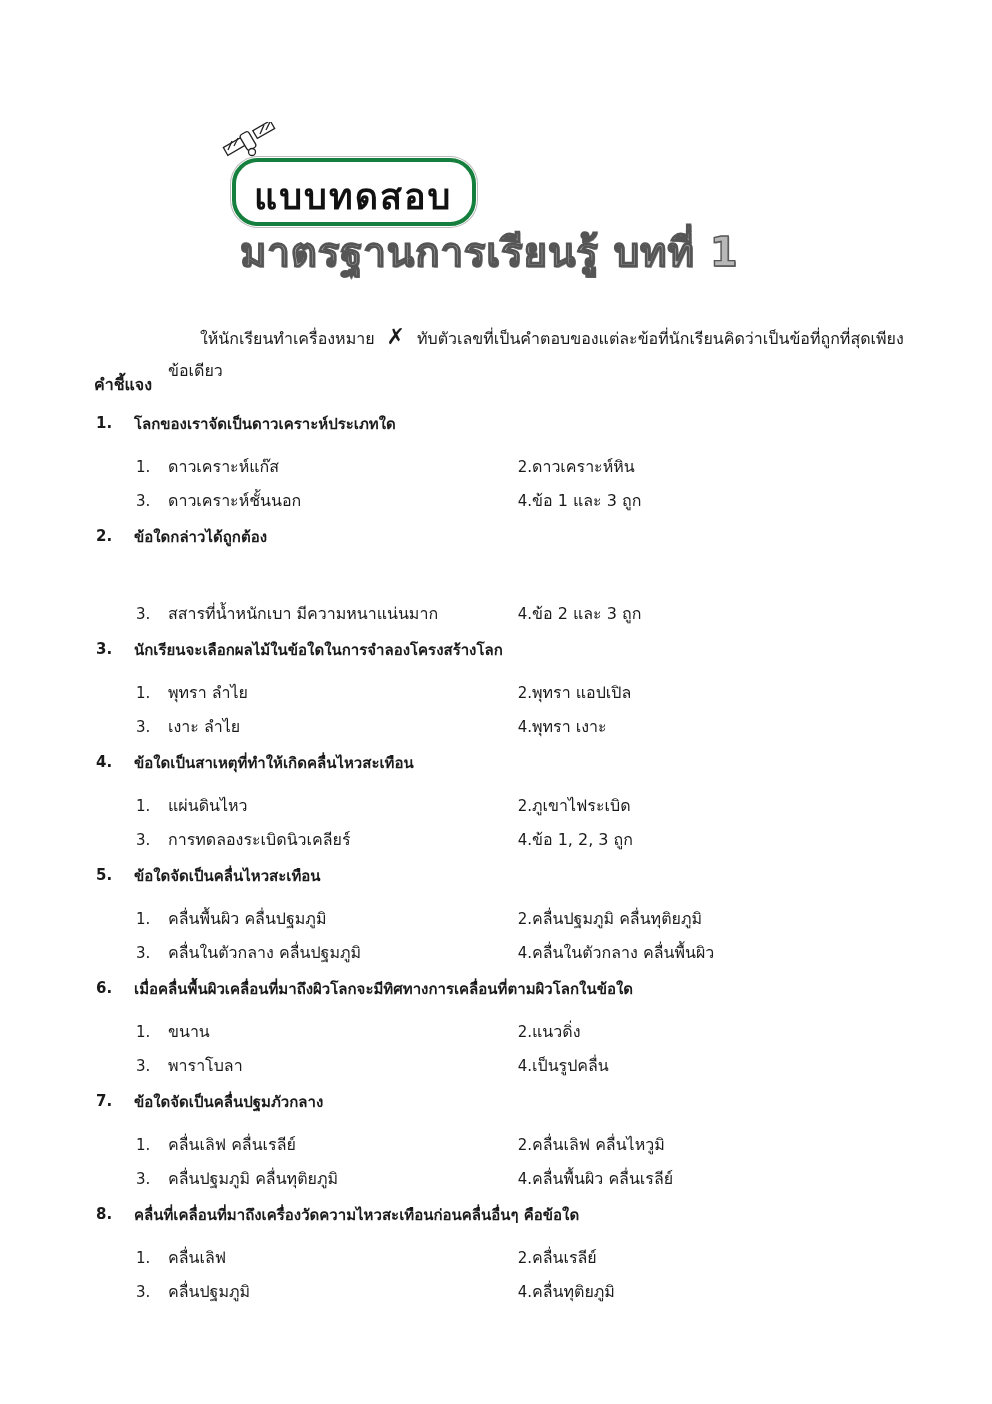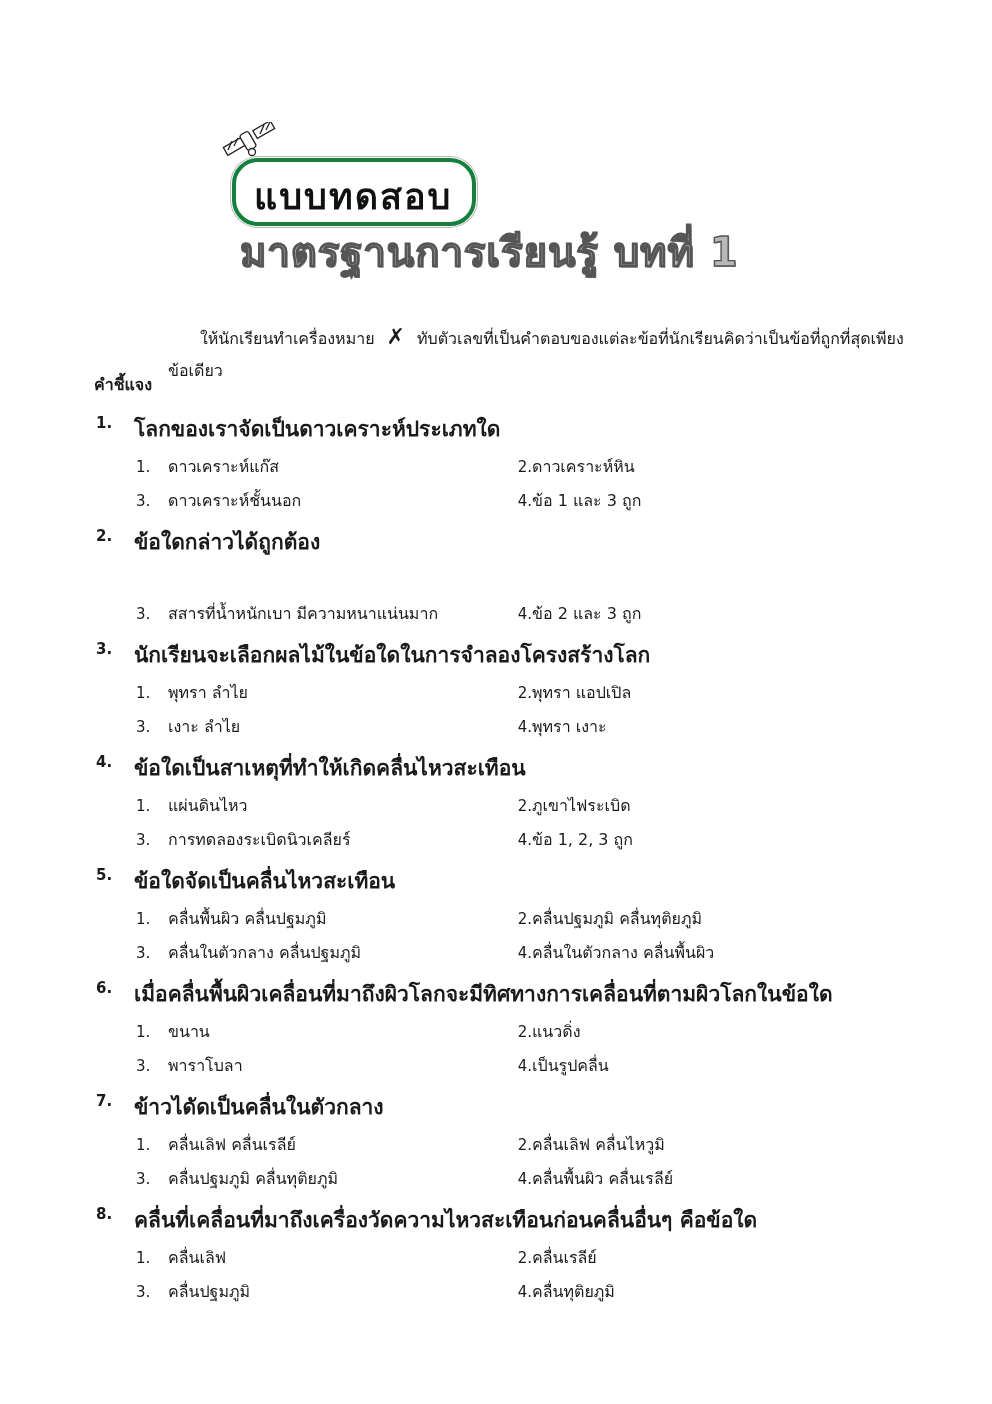--- a/index.html
+++ b/index.html
@@ -19,21 +19,21 @@
 
   .instr { position: absolute; left: 94px; top: 320px; width: 820px; font-size: 16px; line-height: 34px; }
   .instr .label { font-weight: bold; position: absolute; left: 0; top: 0; margin-top: 48px; }
   .instr .line1 { position: absolute; left: 74px; top: 0; white-space: nowrap; margin-left: 32px; }
   .instr .line2 { position: absolute; left: 74px; top: 34px; white-space: nowrap; }
   .xmark { font-weight: bold; font-size: 22px; font-style: italic; margin: 0 12px; }
 
   .questions { position: absolute; left: 94px; top: 408px; width: 820px; }
   .q { height: 113px; position: relative; }
   .q .num { position: absolute; left: 2px; top: 6px; font-size: 15px; font-weight: bold; }
-  .q .text { position: absolute; left: 40px; top: 4px; font-size: 21px; font-weight: bold; white-space: nowrap; }
+  .q .text { position: absolute; left: 40px; top: 4px; font-size: 15px; font-weight: bold; white-space: nowrap; }
   .opt { position: absolute; font-size: 16px; white-space: nowrap; }
   .opt .on { display: inline-block; width: 32px; font-size: 15px; }
   .opt.r1 { top: 46px; } .opt.r2 { top: 80px; }
   .opt.c1 { left: 42px; } .opt.c2 { left: 406px; text-align: right; }
 </style>
 </head>
 <body>
 
 <div class="header">
   <svg class="satellite" viewBox="0 0 62 44">
@@ -106,21 +106,21 @@
     <div class="q">
       <span class="num">6.</span>
       <span class="text">เมื่อคลื่นพื้นผิวเคลื่อนที่มาถึงผิวโลกจะมีทิศทางการเคลื่อนที่ตามผิวโลกในข้อใด</span>
       <div class="opt r1 c1"><span class="on">1.</span><span>ขนาน</span></div>
       <div class="opt r1 c2"><span class="on">2.</span><span>แนวดิ่ง</span></div>
       <div class="opt r2 c1"><span class="on">3.</span><span>พาราโบลา</span></div>
       <div class="opt r2 c2"><span class="on">4.</span><span>เป็นรูปคลื่น</span></div>
     </div>
     <div class="q">
       <span class="num">7.</span>
-      <span class="text">ข้าวไดัดเป็นคลื่นในตัวกลาง</span>
+      <span class="text">ข้อใดจัดเป็นคลื่นปฐมภัวกลาง</span>
       <div class="opt r1 c1"><span class="on">1.</span><span>คลื่นเลิฟ  คลื่นเรลีย์</span></div>
       <div class="opt r1 c2"><span class="on">2.</span><span>คลื่นเลิฟ  คลื่นไหวูมิ</span></div>
       <div class="opt r2 c1"><span class="on">3.</span><span>คลื่นปฐมภูมิ  คลื่นทุติยภูมิ</span></div>
       <div class="opt r2 c2"><span class="on">4.</span><span>คลื่นพื้นผิว  คลื่นเรลีย์</span></div>
     </div>
     <div class="q">
       <span class="num">8.</span>
       <span class="text">คลื่นที่เคลื่อนที่มาถึงเครื่องวัดความไหวสะเทือนก่อนคลื่นอื่นๆ  คือข้อใด</span>
       <div class="opt r1 c1"><span class="on">1.</span><span>คลื่นเลิฟ</span></div>
       <div class="opt r1 c2"><span class="on">2.</span><span>คลื่นเรลีย์</span></div>

